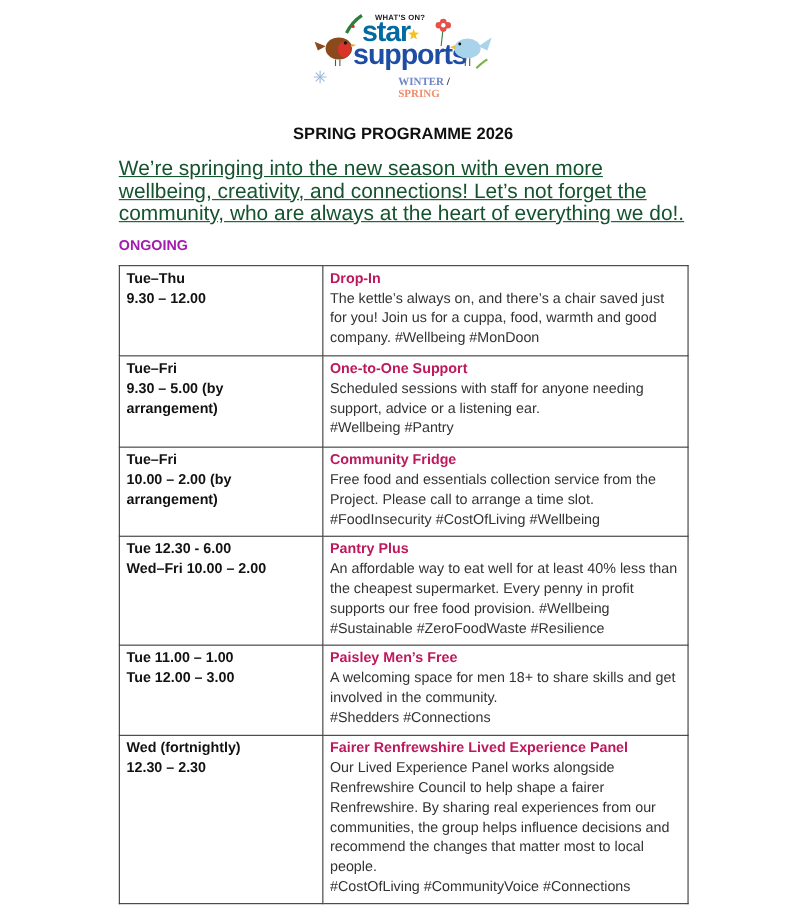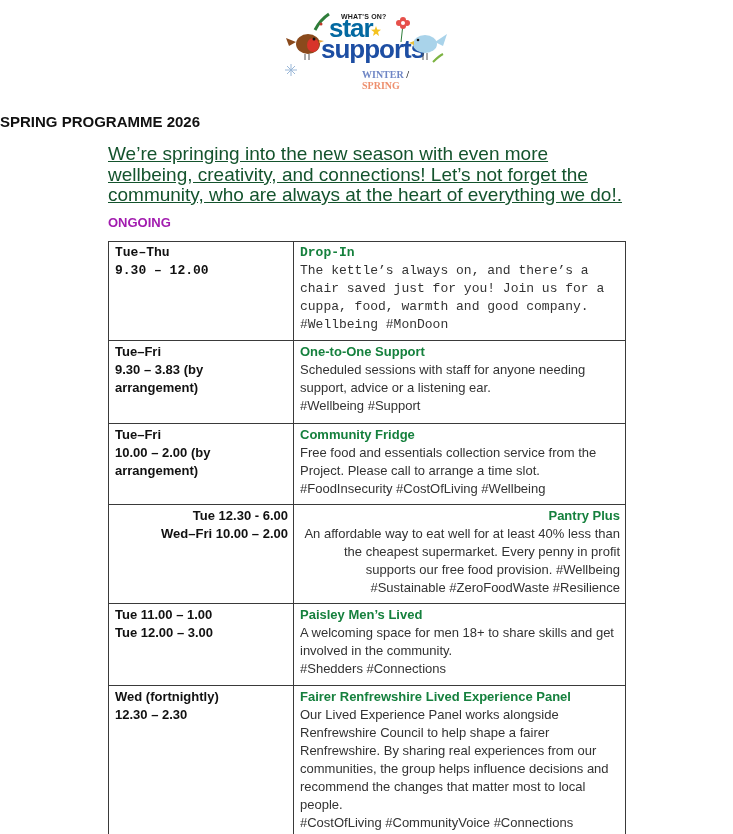--- a/index.html
+++ b/index.html
@@ -4,28 +4,28 @@
 <style>
   html, body { margin: 0; padding: 0; background: #ffffff; }
   body { width: 733px; height: 834px; position: relative; overflow: hidden; font-family: "Liberation Sans", sans-serif; color: #1a1a1a; }
   .logo { position: absolute; left: 283px; top: 6px; width: 166px; height: 76px; }
   .logo .whats { position: absolute; left: 58px; top: 7px; font-size: 7px; font-weight: bold; color: #1a1a1a; letter-spacing: 0.2px; }
   .logo .star { position: absolute; left: 46px; top: 11px; font-size: 26px; font-weight: bold; color: #0369a1; line-height: 22px; letter-spacing: -1px; }
   .logo .project { position: absolute; left: 38px; top: 31px; font-size: 26px; font-weight: bold; color: #1d4ea3; line-height: 24px; letter-spacing: -1px; }
   .logo .season { position: absolute; left: 52px; top: 63px; font-family: Liberation Serif, serif; font-size: 10px; font-weight: bold; margin-left: 27px; }
   .logo .season .w { color: #6f86c5; }
   .logo .season .s { color: #ee8f6d; }
-  .page-title { position: absolute; left: 0; width: 733px; top: 113px; font-size: 15px; font-weight: bold; color: #111; }
+  .page-title { position: absolute; left: 0; width: 733px; top: 113px; text-align: center; font-size: 15px; font-weight: bold; color: #111; }
   .intro { position: absolute; left: 108px; top: 144px; width: 520px; font-size: 19px; line-height: 20.5px; color: #14532d; text-decoration: underline; }
   .section { position: absolute; left: 108px; top: 215px; font-size: 13px; font-weight: bold; color: #a21caf; }
   table.prog { position: absolute; left: 108px; top: 241px; width: 518px; border-collapse: collapse; }
   table.prog td { border: 1px solid #3a3a3a; vertical-align: top; padding: 2px 5px 6px 6px; font-size: 13px; line-height: 18px; }
   table.prog td.when { width: 173px; font-weight: bold; color: #111; }
   table.prog td.what { color: #333; }
-  .act-title { font-weight: bold; color: #15803d; display: block; }
+  .act-title { font-weight: bold; color: #be185d; display: block; }
   .when span { display: block; }
 </style>
 </head>
 <body>
 
 <div class="logo">
   <svg width="40" height="36" viewBox="0 0 40 36" style="position:absolute;left:3px;top:22px;">
     <ellipse cx="22" cy="16" rx="12" ry="10" fill="#8a4a1c"></ellipse>
     <ellipse cx="27" cy="17" rx="6" ry="7" fill="#d8342a"></ellipse>
     <polygon points="10,14 0,10 3,18" fill="#8a4a1c"></polygon>
@@ -71,54 +71,54 @@
   </svg>
   <span class="season"><span class="w">WINTER</span><span> / </span><span class="s">SPRING</span></span>
 </div>
 
 <div class="page-title">SPRING PROGRAMME 2026</div>
 <div class="intro">We’re springing into the new season with even more wellbeing, creativity, and connections! Let’s not forget the community, who are always at the heart of everything we do!.</div>
 <div class="section">ONGOING</div>
 
 <table class="prog">
   <tbody>
-    <tr style="height:82px;font-family:Liberation Mono, monospace;">
+    <tr style="height:82px;">
       <td class="when">
           <span>Tue–Thu</span>
           <span>9.30 – 12.00</span>
         </td>
       <td class="what"><span class="act-title">Drop-In</span><span>The kettle’s always on, and there’s a chair saved just for you! Join us for a cuppa, food, warmth and good company. #Wellbeing #MonDoon</span></td>
     </tr>
     <tr style="height:83px;">
       <td class="when">
           <span>Tue–Fri</span>
-          <span>9.30 – 3.83 (by arrangement)</span>
+          <span>9.30 – 5.00 (by arrangement)</span>
         </td>
-      <td class="what"><span class="act-title">One-to-One Support</span><span>Scheduled sessions with staff for anyone needing support, advice or a listening ear.</span><br><span>#Wellbeing #Support</span></td>
+      <td class="what"><span class="act-title">One-to-One Support</span><span>Scheduled sessions with staff for anyone needing support, advice or a listening ear.</span><br><span>#Wellbeing #Pantry</span></td>
     </tr>
     <tr style="height:81px;">
       <td class="when">
           <span>Tue–Fri</span>
           <span>10.00 – 2.00 (by arrangement)</span>
         </td>
       <td class="what"><span class="act-title">Community Fridge</span><span>Free food and essentials collection service from the Project. Please call to arrange a time slot.</span><br><span>#FoodInsecurity #CostOfLiving #Wellbeing</span></td>
     </tr>
-    <tr style="height:99px;text-align:right;">
+    <tr style="height:99px;">
       <td class="when">
           <span>Tue 12.30 - 6.00</span>
           <span>Wed–Fri 10.00 – 2.00</span>
         </td>
       <td class="what"><span class="act-title">Pantry Plus</span><span>An affordable way to eat well for at least 40% less than the cheapest supermarket. Every penny in profit supports our free food provision. #Wellbeing #Sustainable #ZeroFoodWaste #Resilience</span></td>
     </tr>
     <tr style="height:82px;margin-left:20px;">
       <td class="when">
           <span>Tue 11.00 – 1.00</span>
           <span>Tue 12.00 – 3.00</span>
         </td>
-      <td class="what"><span class="act-title">Paisley Men’s Lived</span><span>A welcoming space for men 18+ to share skills and get involved in the community.</span><br><span>#Shedders #Connections</span></td>
+      <td class="what"><span class="act-title">Paisley Men’s Free</span><span>A welcoming space for men 18+ to share skills and get involved in the community.</span><br><span>#Shedders #Connections</span></td>
     </tr>
     <tr style="height:153px;margin-top:18px;">
       <td class="when">
           <span>Wed (fortnightly)</span>
           <span>12.30 – 2.30</span>
         </td>
       <td class="what"><span class="act-title">Fairer Renfrewshire Lived Experience Panel</span><span>Our Lived Experience Panel works alongside Renfrewshire Council to help shape a fairer Renfrewshire. By sharing real experiences from our communities, the group helps influence decisions and recommend the changes that matter most to local people.</span><br><span>#CostOfLiving #CommunityVoice #Connections</span></td>
     </tr>
   </tbody>
 </table>

